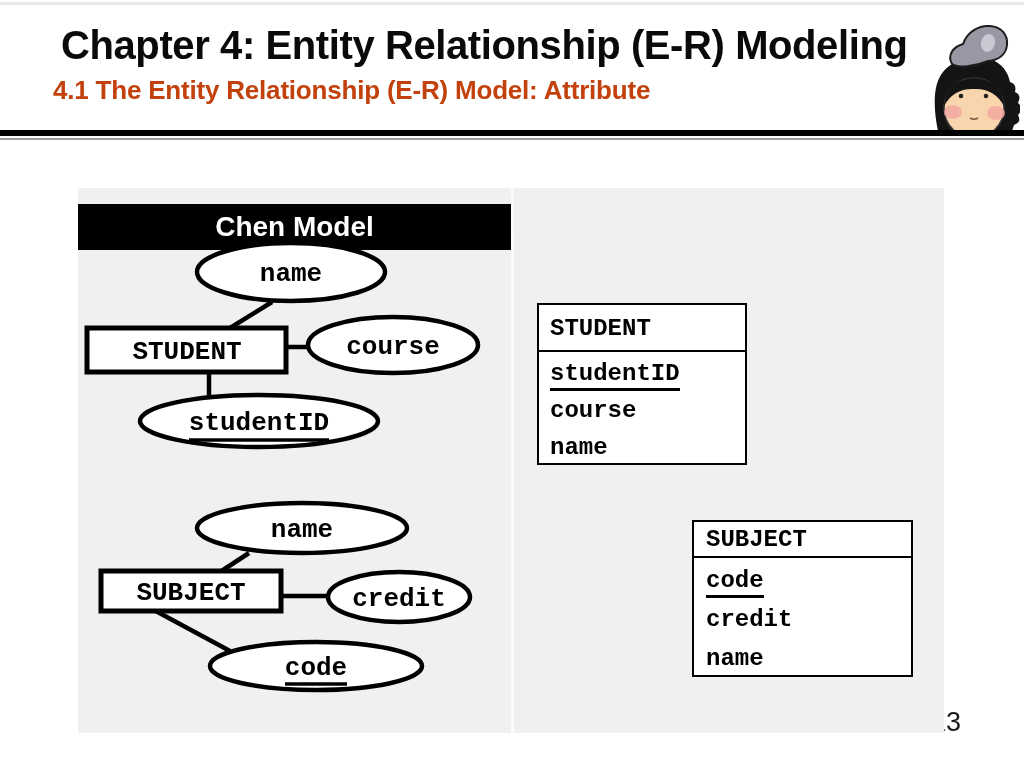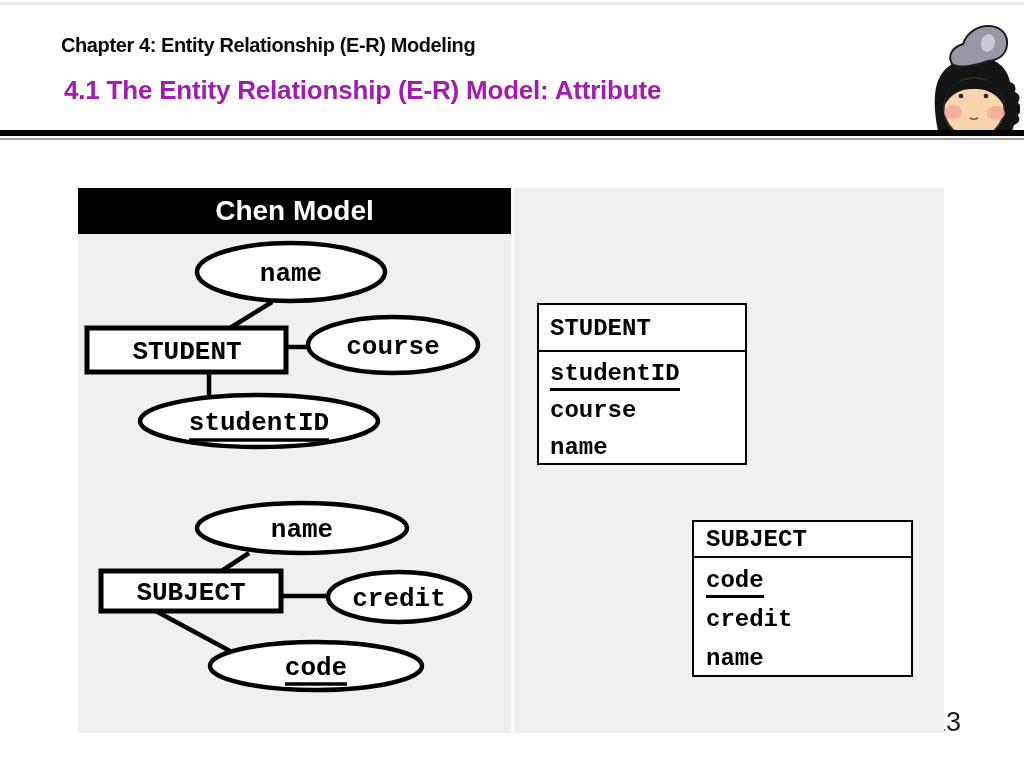--- a/index.html
+++ b/index.html
@@ -9,26 +9,26 @@
     font-family:"Liberation Sans", sans-serif; overflow:hidden;
   }
   .abs { position:absolute; }
 
   
   .top-edge { left:0; top:2px; width:1024px; height:3px; background:#e9e9e9; }
 
   
   .title {
     left:61px; top:26px; width:800px;
-    font-size:20px; font-weight:700; color:#0a0a0a; letter-spacing:-0.4px;
+    font-size:40px; font-weight:700; color:#0a0a0a; letter-spacing:-0.4px;
     line-height:38px; white-space:nowrap;
   }
   .subtitle {
-    left:64px; top:74px; width:800px;
-    font-size:26px; font-weight:700; color:#a21caf; letter-spacing:-0.2px;
+    left:53px; top:74px; width:800px;
+    font-size:26px; font-weight:700; color:#c2410c; letter-spacing:-0.2px;
     line-height:32px; white-space:nowrap;
   }
 
   
   .rule-black { left:0; top:130px; width:1024px; height:6px; background:#000; z-index:5; }
   .rule-gray  { left:0; top:138px; width:1024px; height:2px; background:#9c9c9c; z-index:5; }
 
   
   .mascot { left:928px; top:12px; width:92px; height:119px; z-index:4; }
 
@@ -39,21 +39,21 @@
   }
 
   
   .panel {
     left:78px; top:188px; width:866px; height:545px;
     background:#f0f0f0; z-index:2;
   }
   .panel-header { display:flex; height:46px; }
   .hdr-cell {
     background:#000; color:#fff; font-size:28px; font-weight:700;
-    display:flex; align-items:center; justify-content:center; height:46px;
+    display:flex; align-items:center; justify-content:center; height:46px;margin-top:16px;
   }
   .hdr-left  { width:433px; }
   .hdr-div   { width:3px; background:#fafafa; height:46px; }
   .hdr-right { width:430px; }
   .body-div  { position:absolute; left:433px; top:46px; bottom:0; width:3px; background:#fbfbfb; }
 
   
   .chen-svg { z-index:3; }
   .dtext { font-family:"Liberation Mono", monospace; font-weight:700; font-size:26px; fill:#000; }
   .dshape { fill:#ffffff; stroke:#000000; }

